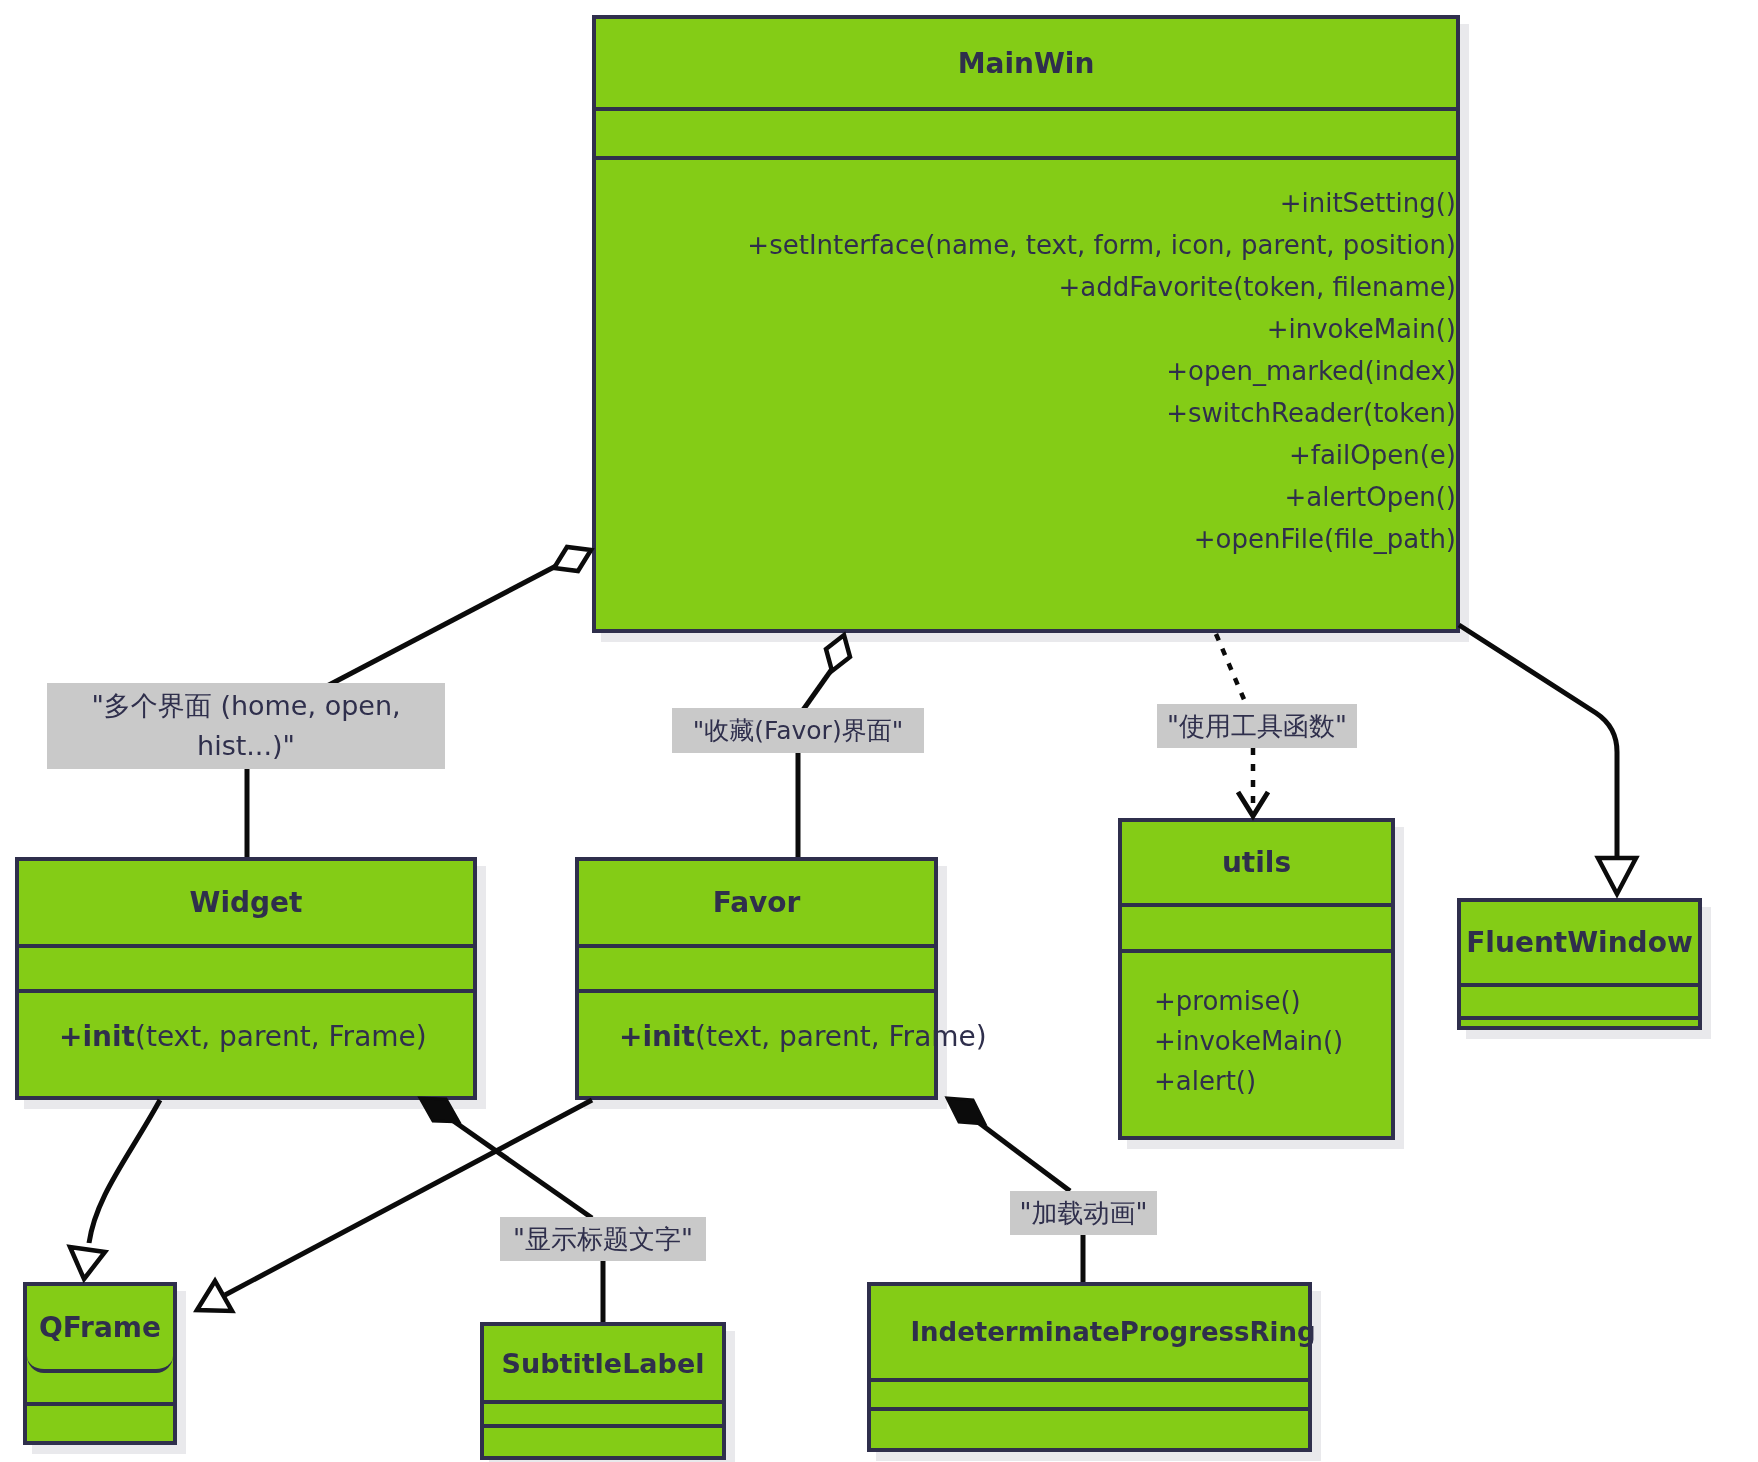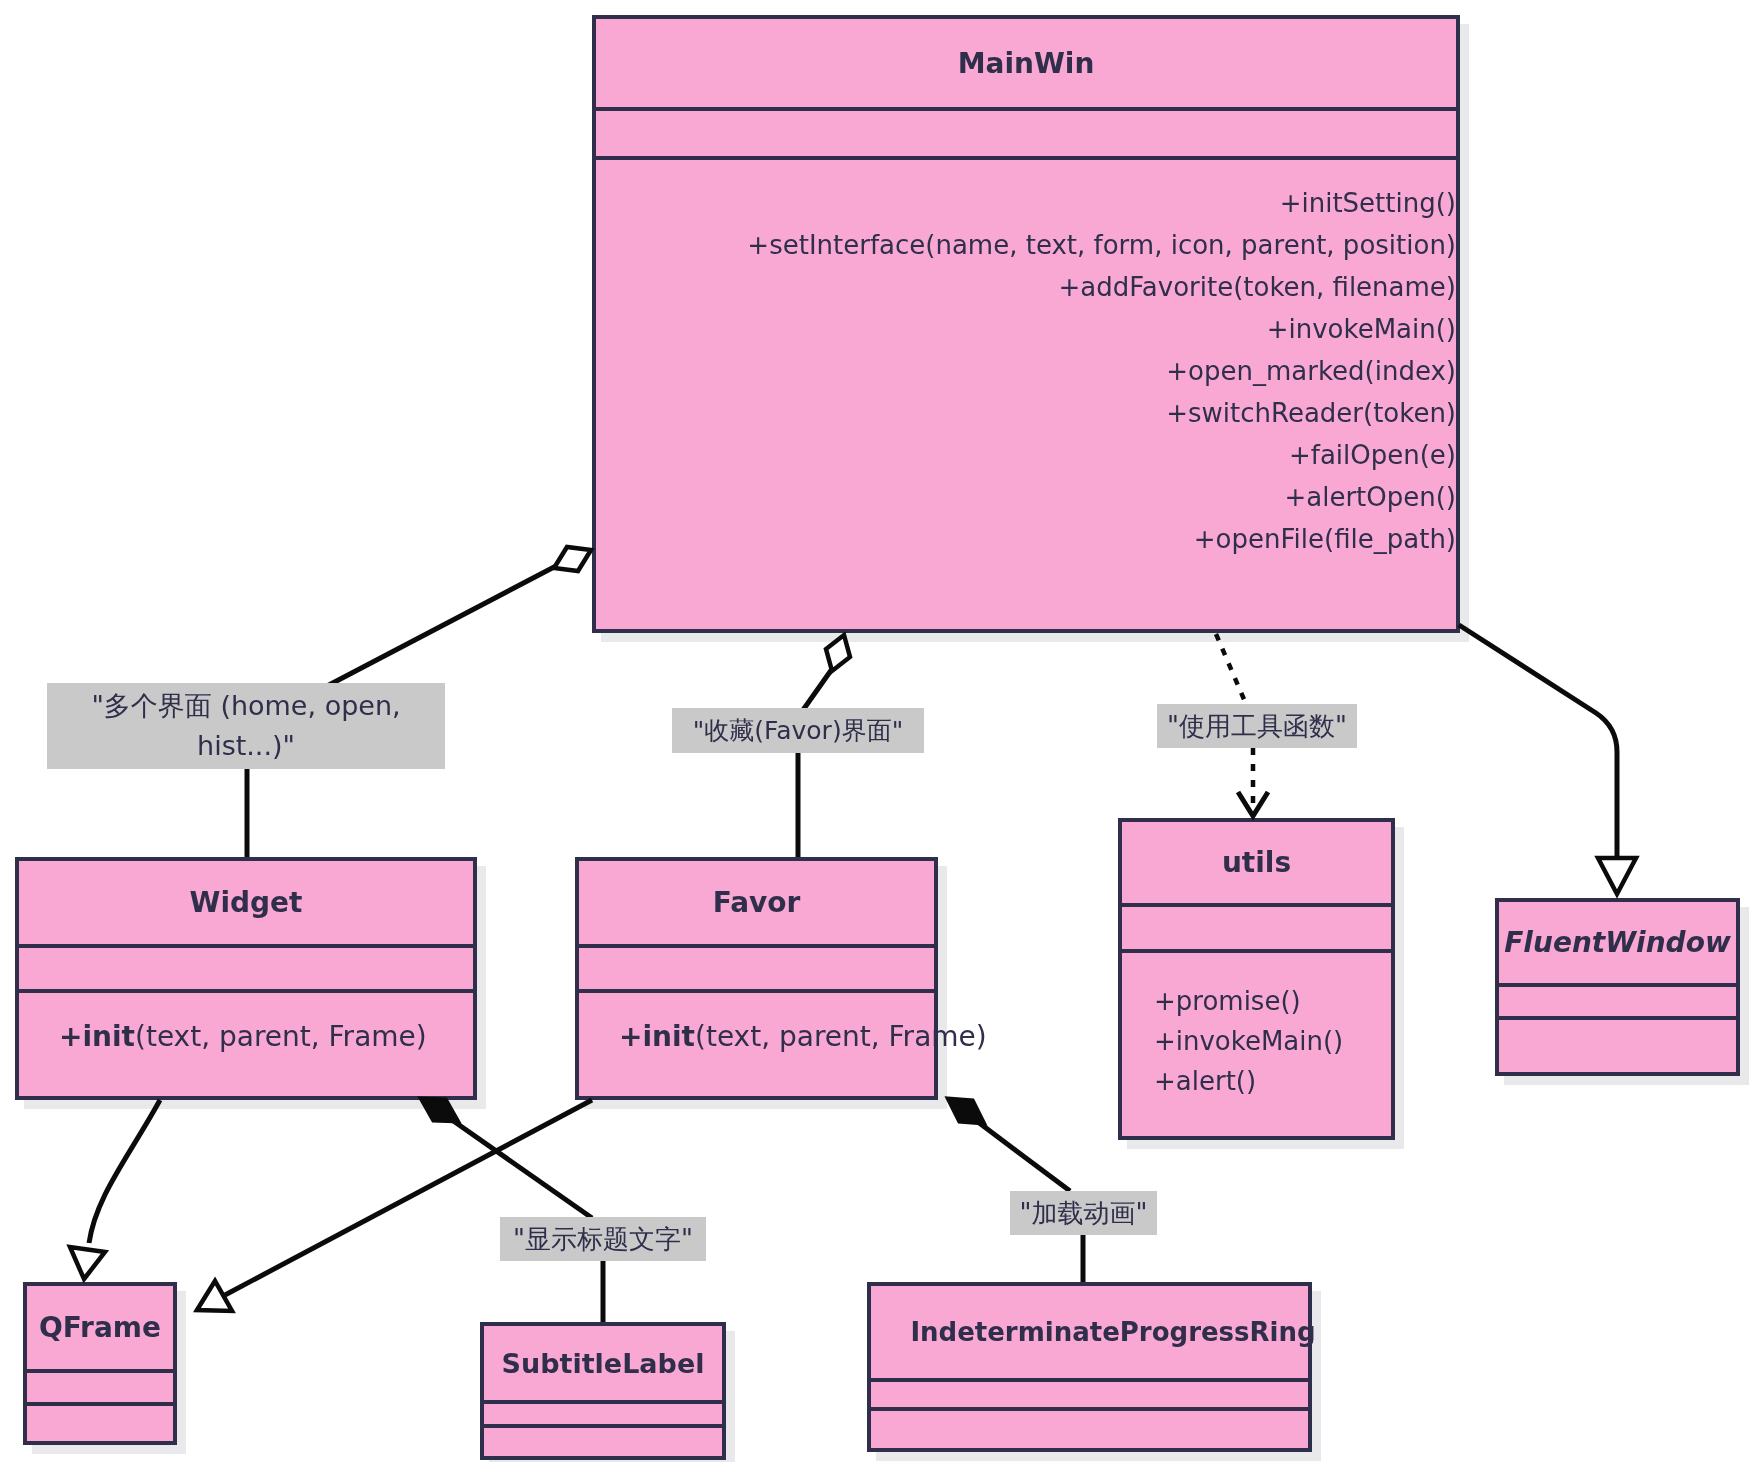--- a/index.html
+++ b/index.html
@@ -1,18 +1,18 @@
 <!DOCTYPE html>
 <html><head>
 <meta charset="utf-8">
 <style>
   html,body{margin:0;padding:0;background:#ffffff;}
   #canvas{position:relative;width:1758px;height:1462px;background:#ffffff;overflow:hidden;
           font-family:"DejaVu Sans","Liberation Sans",sans-serif;color:#2f2f4c;}
-  .cls{position:absolute;background:#f9a8d4;border:4px solid #2f2f4c;box-sizing:border-box;
+  .cls{position:absolute;background:#84cc16;border:4px solid #2f2f4c;box-sizing:border-box;
        box-shadow:9px 9px 0 #e9e9ec;z-index:2;}
   .cls .t{display:flex;align-items:center;justify-content:center;font-weight:bold;
           border-bottom:4px solid #2f2f4c;box-sizing:border-box;}
   .cls .e{border-bottom:4px solid #2f2f4c;box-sizing:border-box;}
   .cls .methods{box-sizing:border-box;}
   .mline{white-space:nowrap;}
   svg.wires{position:absolute;left:0;top:0;z-index:3;pointer-events:none;}
   .note{position:absolute;background:#c9c9c9;color:#2f2f4c;z-index:4;
         display:flex;flex-direction:column;align-items:center;justify-content:center;
         text-align:center;white-space:nowrap;}
@@ -69,30 +69,30 @@
       <span>utils</span>
     </div>
     <div class="e" style="height:46px;"></div>
     <div class="methods" style="padding:28px 1px 0 32px;font-size:26px;line-height:40px;">
       <div class="mline">+promise()</div>
       <div class="mline">+invokeMain()</div>
       <div class="mline">+alert()</div>
     </div>
   </div>
 
-  <div class="cls" style="left:1495px;top:898px;width:245px;height:178px;font-style:italic;">
+  <div class="cls" style="left:1457px;top:898px;width:245px;height:132px;">
     <div class="t" style="height:85px;font-size:28px;">
       <span>FluentWindow</span>
     </div>
     <div class="e" style="height:33px;"></div>
     <div></div>
   </div>
 
   <div class="cls" style="left:23px;top:1282px;width:154px;height:163px;">
-    <div class="t" style="height:87px;font-size:28px;">
+    <div class="t" style="height:87px;font-size:28px;border-radius:17px;">
       <span>QFrame</span>
     </div>
     <div class="e" style="height:33px;"></div>
     <div></div>
   </div>
 
   <div class="cls" style="left:480px;top:1322px;width:246px;height:138px;">
     <div class="t" style="height:78px;font-size:27px;">
       <span>SubtitleLabel</span>
     </div>

